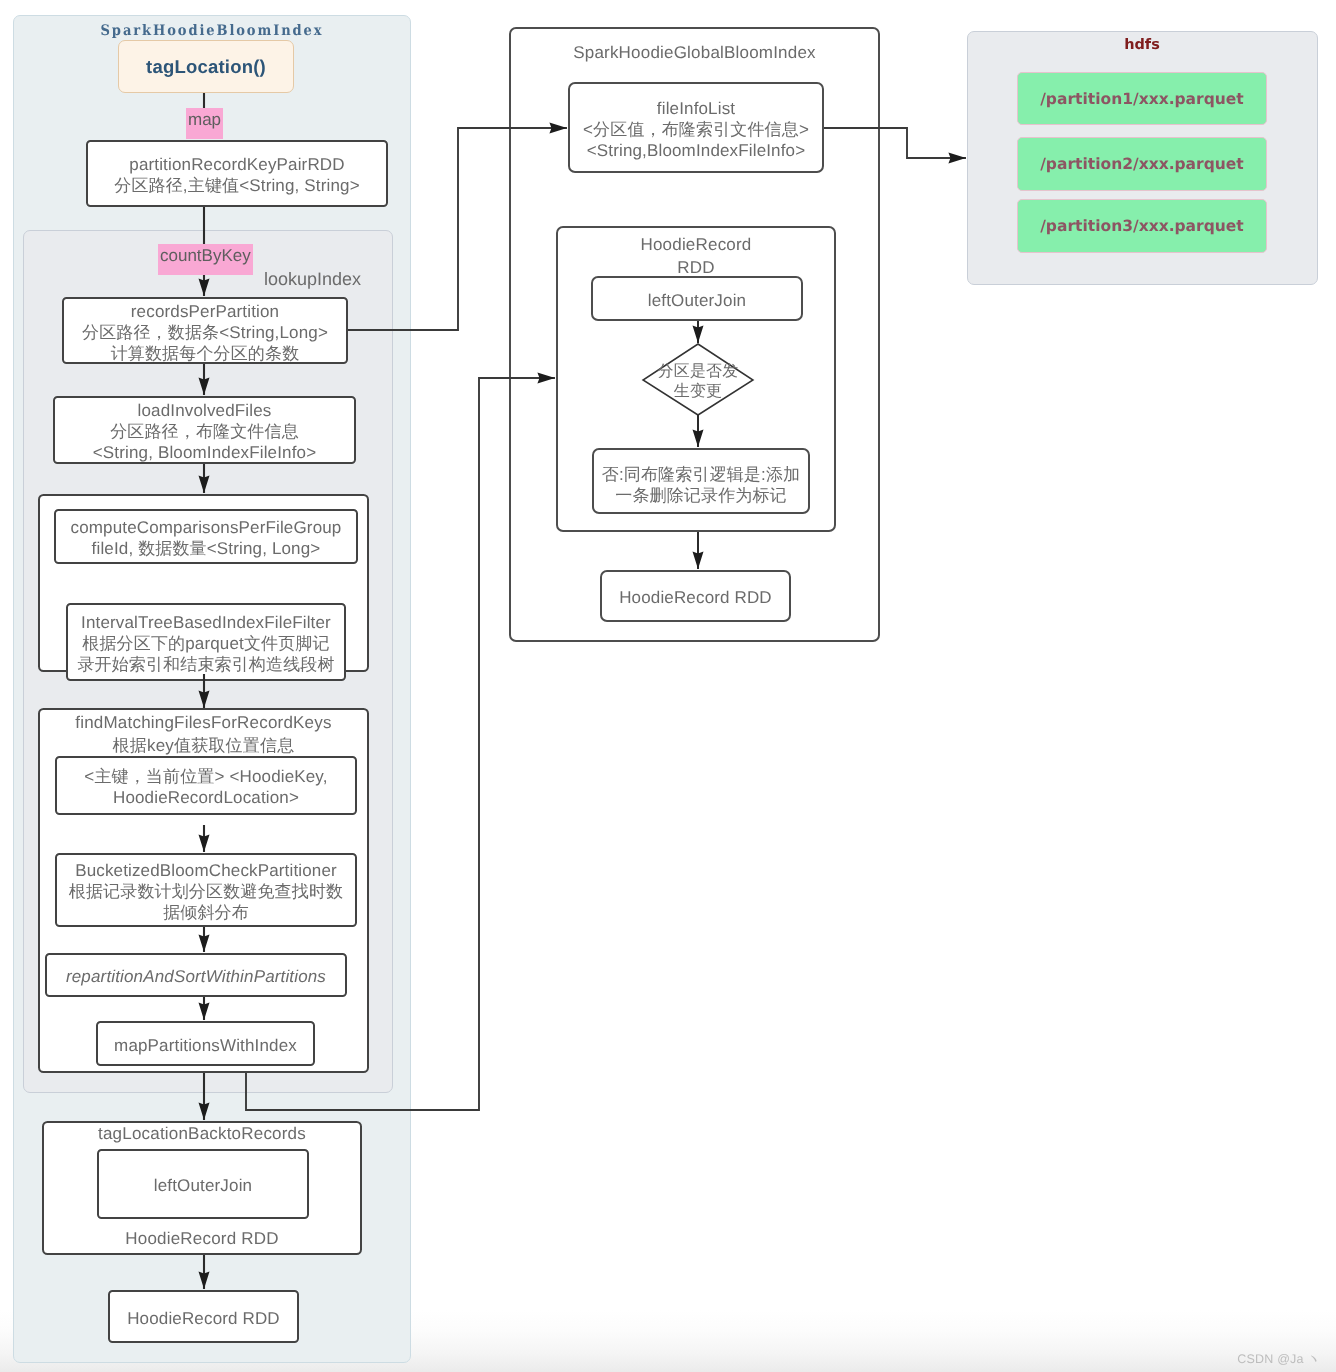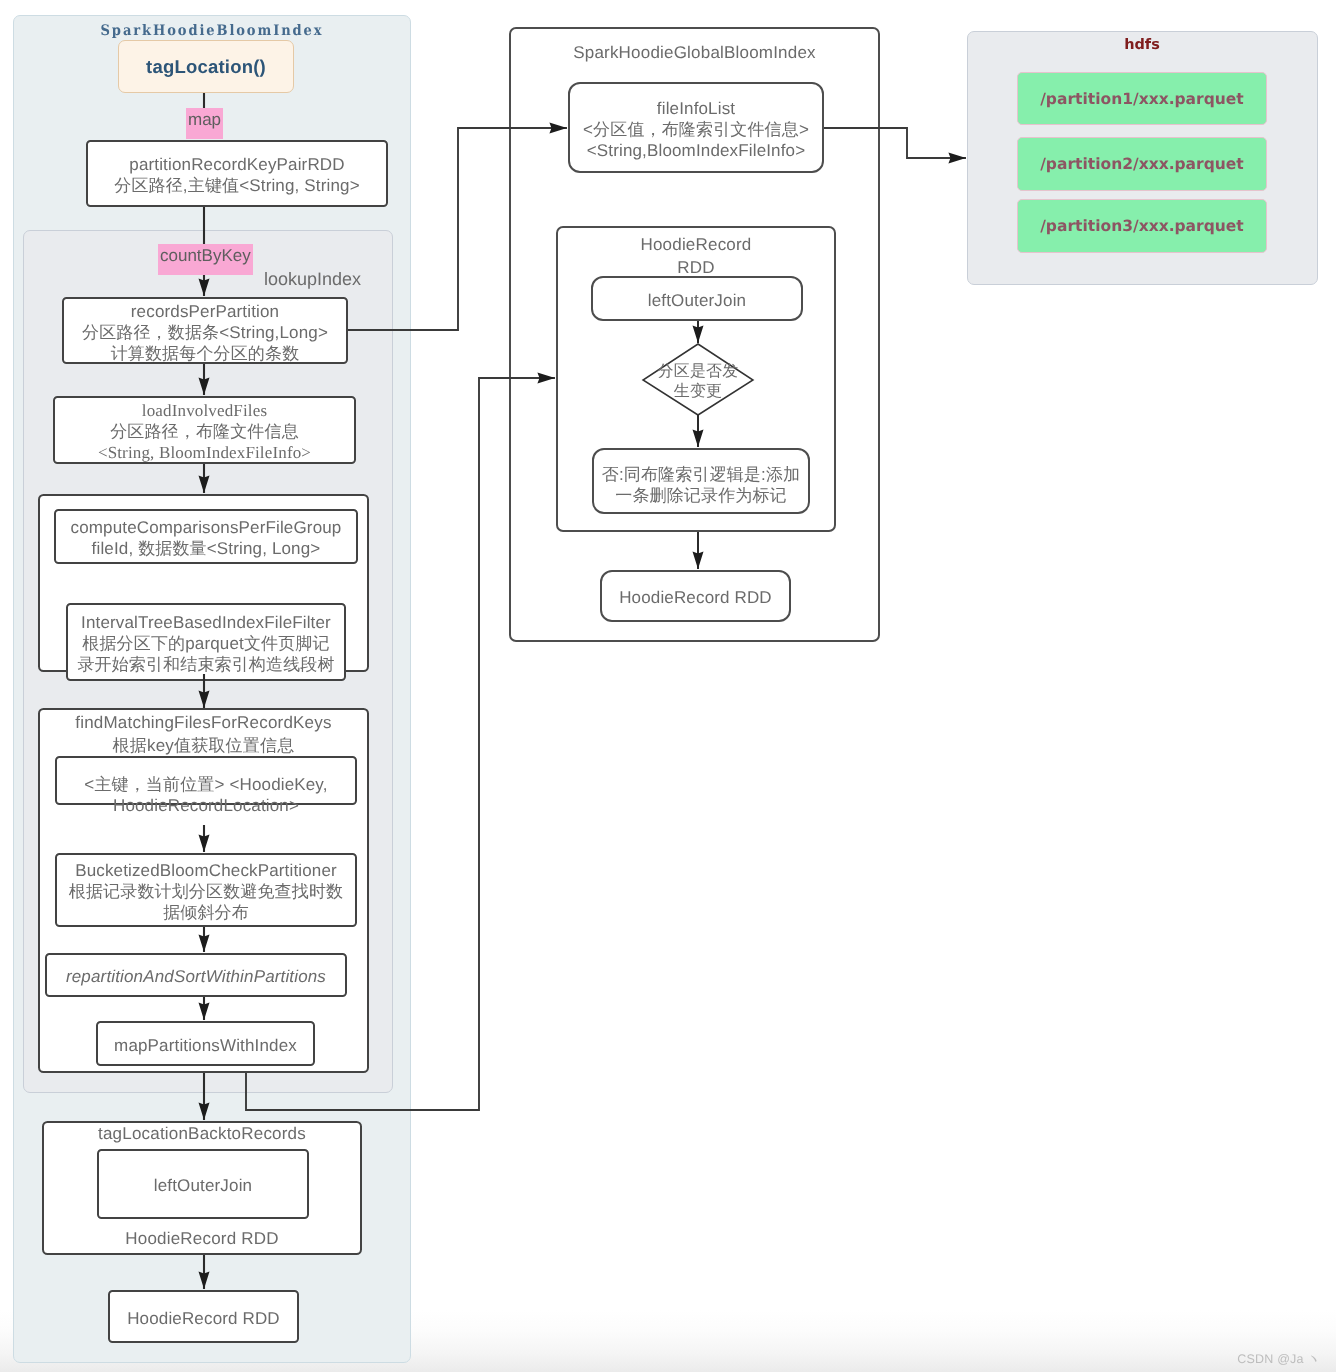--- a/index.html
+++ b/index.html
@@ -18,21 +18,21 @@
   
   .grp-blue{background:#e9eff1;border:1.6px solid #cddce3;border-radius:7px;}
   .grp-grey{background:#e9ebee;border:1.6px solid #c9cfd8;border-radius:7px;}
   .grp-plain{background:#ffffff;border:2px solid #4d4d4d;border-radius:7px;}
   .grp-white{background:#ffffff;border:2px solid #434343;border-radius:5.5px;}
 
   
   .node{background:#ffffff;border:2px solid #434343;border-radius:4.5px;
         display:flex;align-items:center;justify-content:center;text-align:center;
         color:#6b6b6b;font-size:17px;line-height:21px;padding-top:3px;letter-spacing:0.15px;}
-  .node.thin{border-width:2px;border-color:#4d4d4d;border-radius:12px;}
+  .node.thin{border-width:2px;border-color:#4d4d4d;border-radius:7px;}
   .node-orange{background:#fdf3e7;border:1.6px solid #e5c9a6;border-radius:7px;
         display:flex;align-items:center;justify-content:center;text-align:center;
         color:#2d5578;font-weight:bold;font-size:18.5px;letter-spacing:0.2px;}
   .node-pink{background:#86efac;border:1.4px solid #e6c3cd;border-radius:5px;
         display:flex;align-items:center;justify-content:center;text-align:center;
         font-family:"DejaVu Sans",sans-serif;
         color:#8d5563;font-weight:bold;font-size:15.5px;}
 
   
   .ttl-mono{font-family:"DejaVu Serif",serif;font-stretch:condensed;font-weight:bold;color:#456a8d;
@@ -65,21 +65,21 @@
 
   <div class="abs grp-grey" style="left:23px;top:230px;width:370px;height:863px;"></div>
   <div class="abs ttl-grey" style="left:264px;top:269px;">lookupIndex</div>
 
   <div class="abs node" style="left:62px;top:297px;width:286px;height:67px;flex-direction:column;">
     <span>recordsPerPartition</span>
     <span>分区路径，数据条&lt;String,Long&gt;</span>
     <span>计算数据每个分区的条数</span>
   </div>
 
-  <div class="abs node" style="left:53px;top:396px;width:303px;height:68px;flex-direction:column;font-family:Liberation Serif, serif;">
+  <div class="abs node" style="left:53px;top:396px;width:303px;height:68px;flex-direction:column;">
     <span>loadInvolvedFiles</span>
     <span>分区路径，布隆文件信息</span>
     <span>&lt;String, BloomIndexFileInfo&gt;</span>
   </div>
 
   <div class="abs grp-white" style="left:38px;top:494px;width:331px;height:178px;"></div>
   <div class="abs node" style="left:54px;top:509px;width:304px;height:55px;flex-direction:column;">
     <span>computeComparisonsPerFileGroup</span>
     <span>fileId, 数据数量&lt;String, Long&gt;</span>
   </div>
@@ -87,21 +87,21 @@
     <span>IntervalTreeBasedIndexFileFilter</span>
     <span>根据分区下的parquet文件页脚记</span>
     <span>录开始索引和结束索引构造线段树</span>
   </div>
 
   <div class="abs grp-white" style="left:38px;top:708px;width:331px;height:365px;"></div>
   <div class="abs plainlbl" style="left:38px;top:711px;width:331px;line-height:23px;">
     <span>findMatchingFilesForRecordKeys</span><br>
     <span>根据key值获取位置信息</span>
   </div>
-  <div class="abs node" style="left:55px;top:756px;width:302px;height:49px;flex-direction:column;justify-content:flex-start;padding-top:16px;">
+  <div class="abs node" style="left:55px;top:756px;width:302px;height:59px;flex-direction:column;justify-content:flex-start;padding-top:8px;">
     <span>&lt;主键，当前位置&gt; &lt;HoodieKey,</span>
     <span>HoodieRecordLocation&gt;</span>
   </div>
   <div class="abs node" style="left:55px;top:853px;width:302px;height:74px;flex-direction:column;">
     <span>BucketizedBloomCheckPartitioner</span>
     <span>根据记录数计划分区数避免查找时数</span>
     <span>据倾斜分布</span>
   </div>
   <div class="abs node" style="left:45px;top:953px;width:302px;height:44px;font-style:italic;">
     <span>repartitionAndSortWithinPartitions</span>

